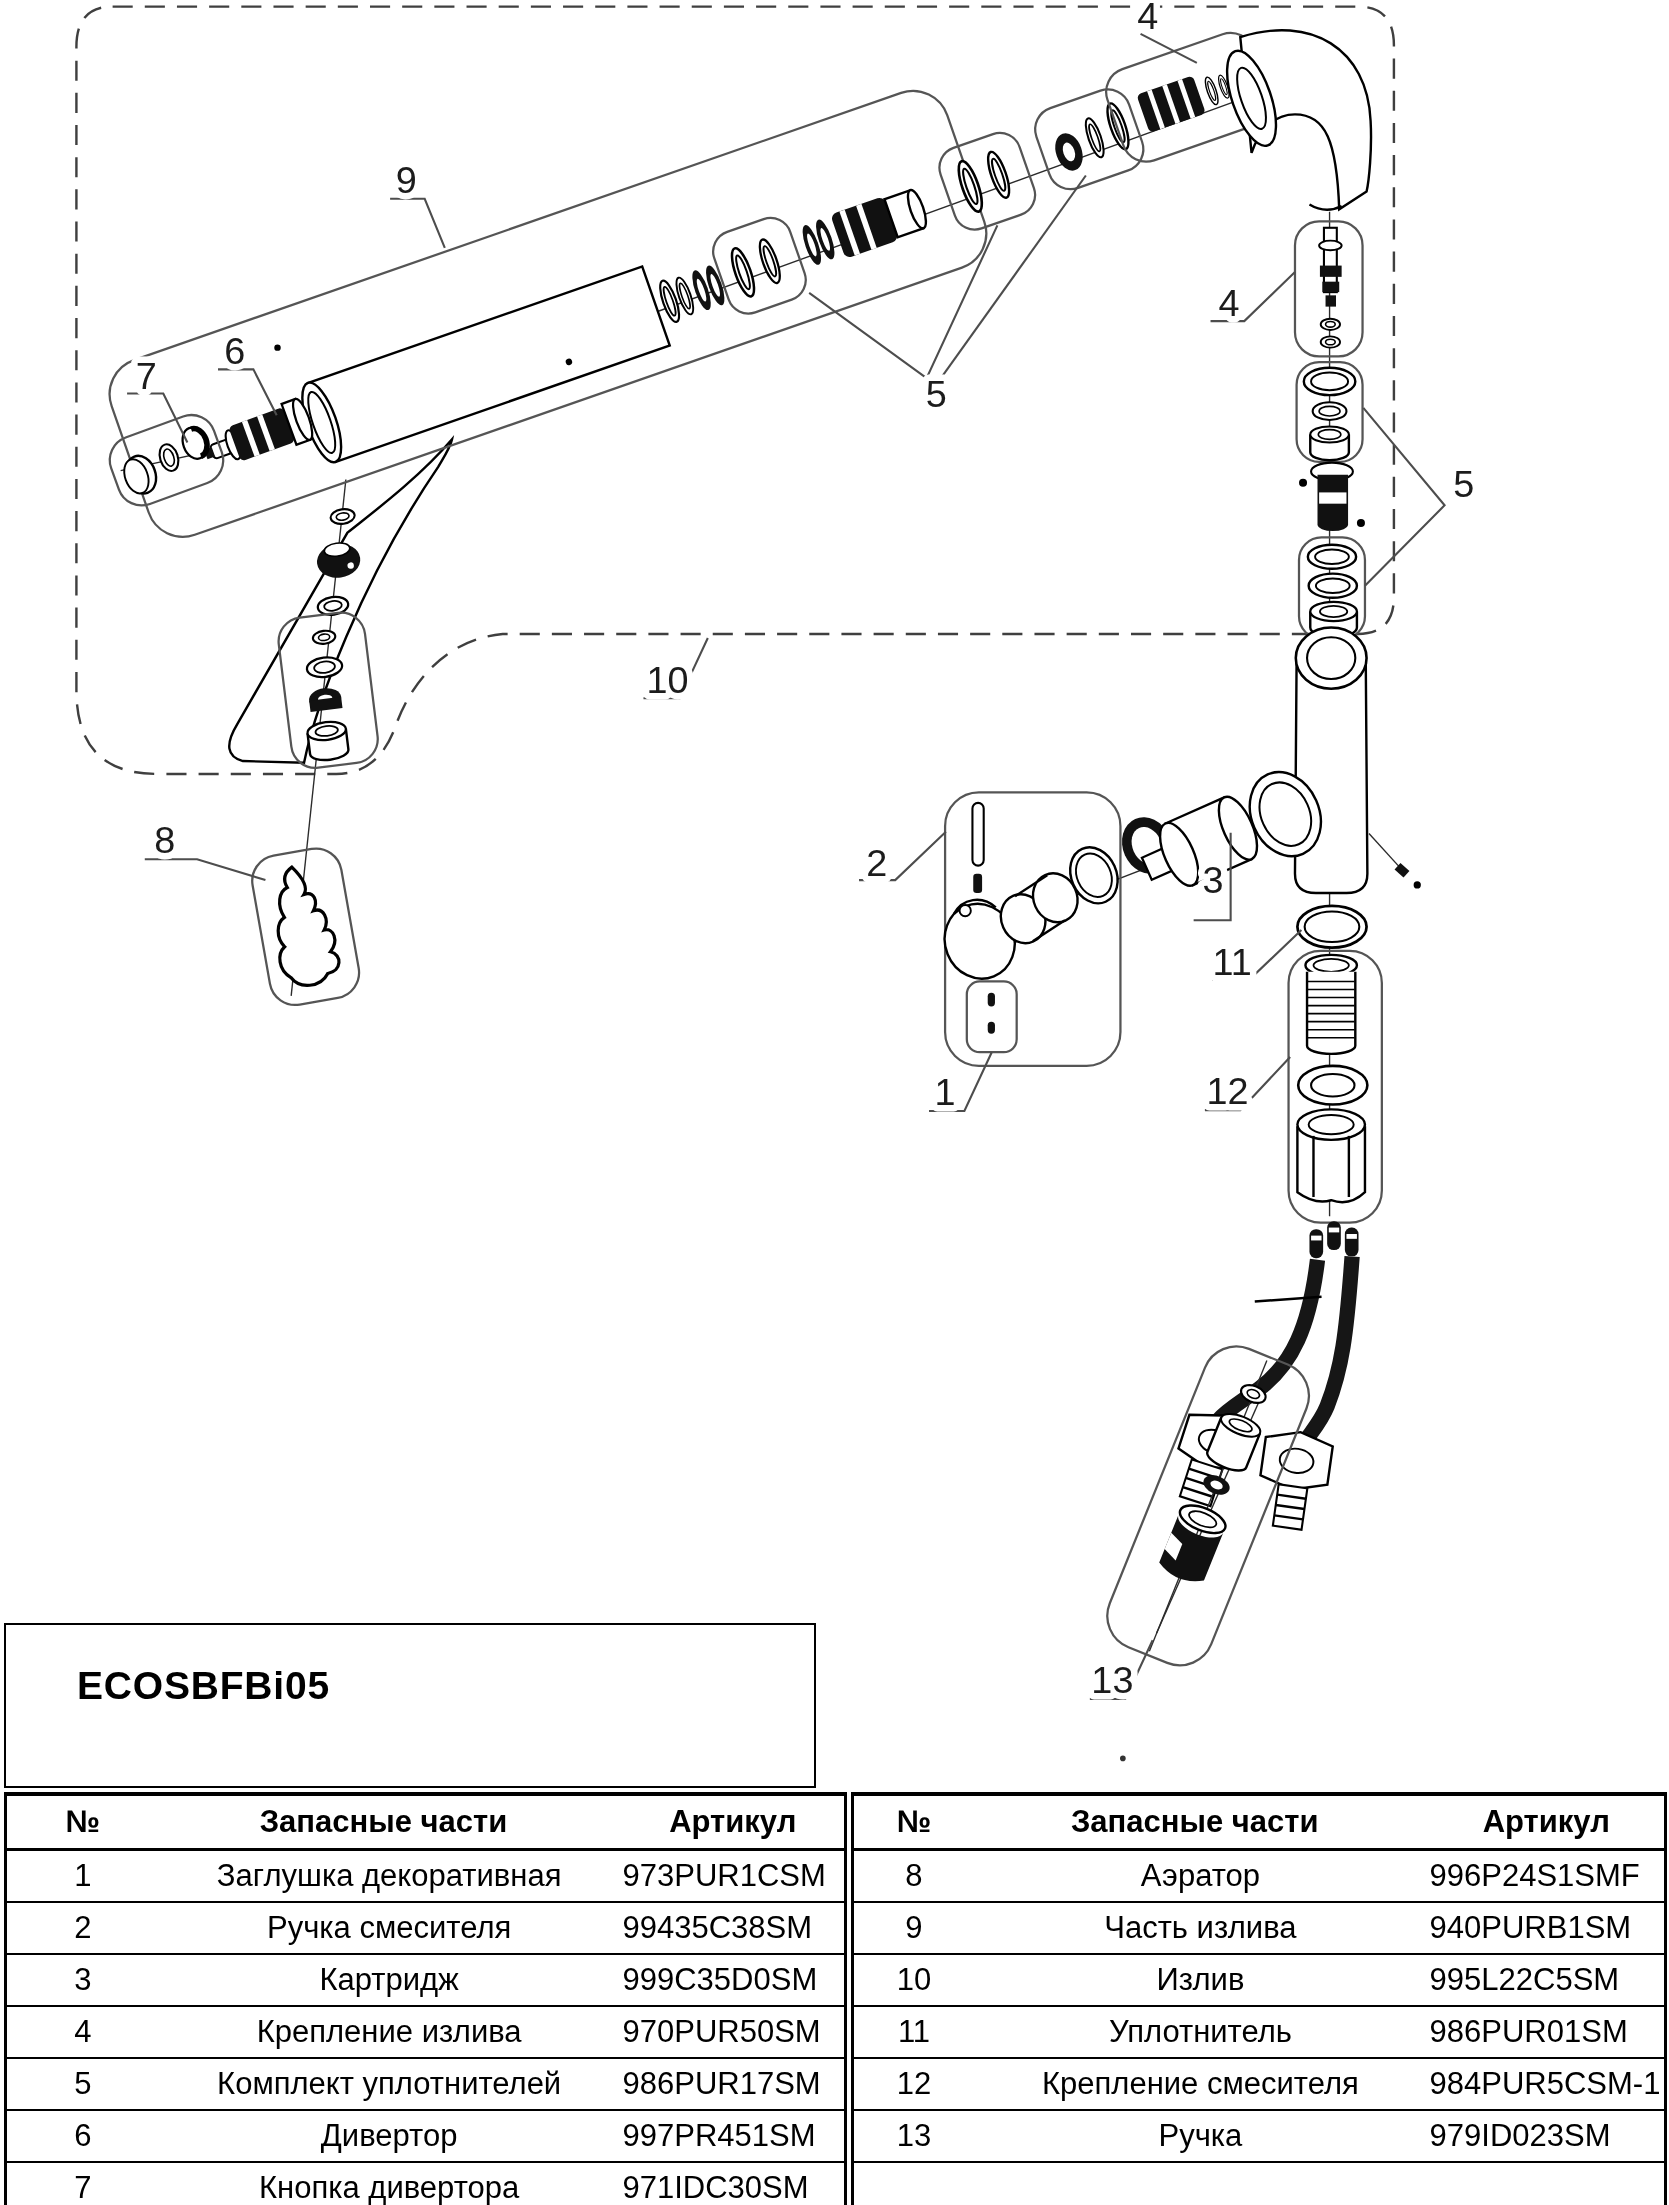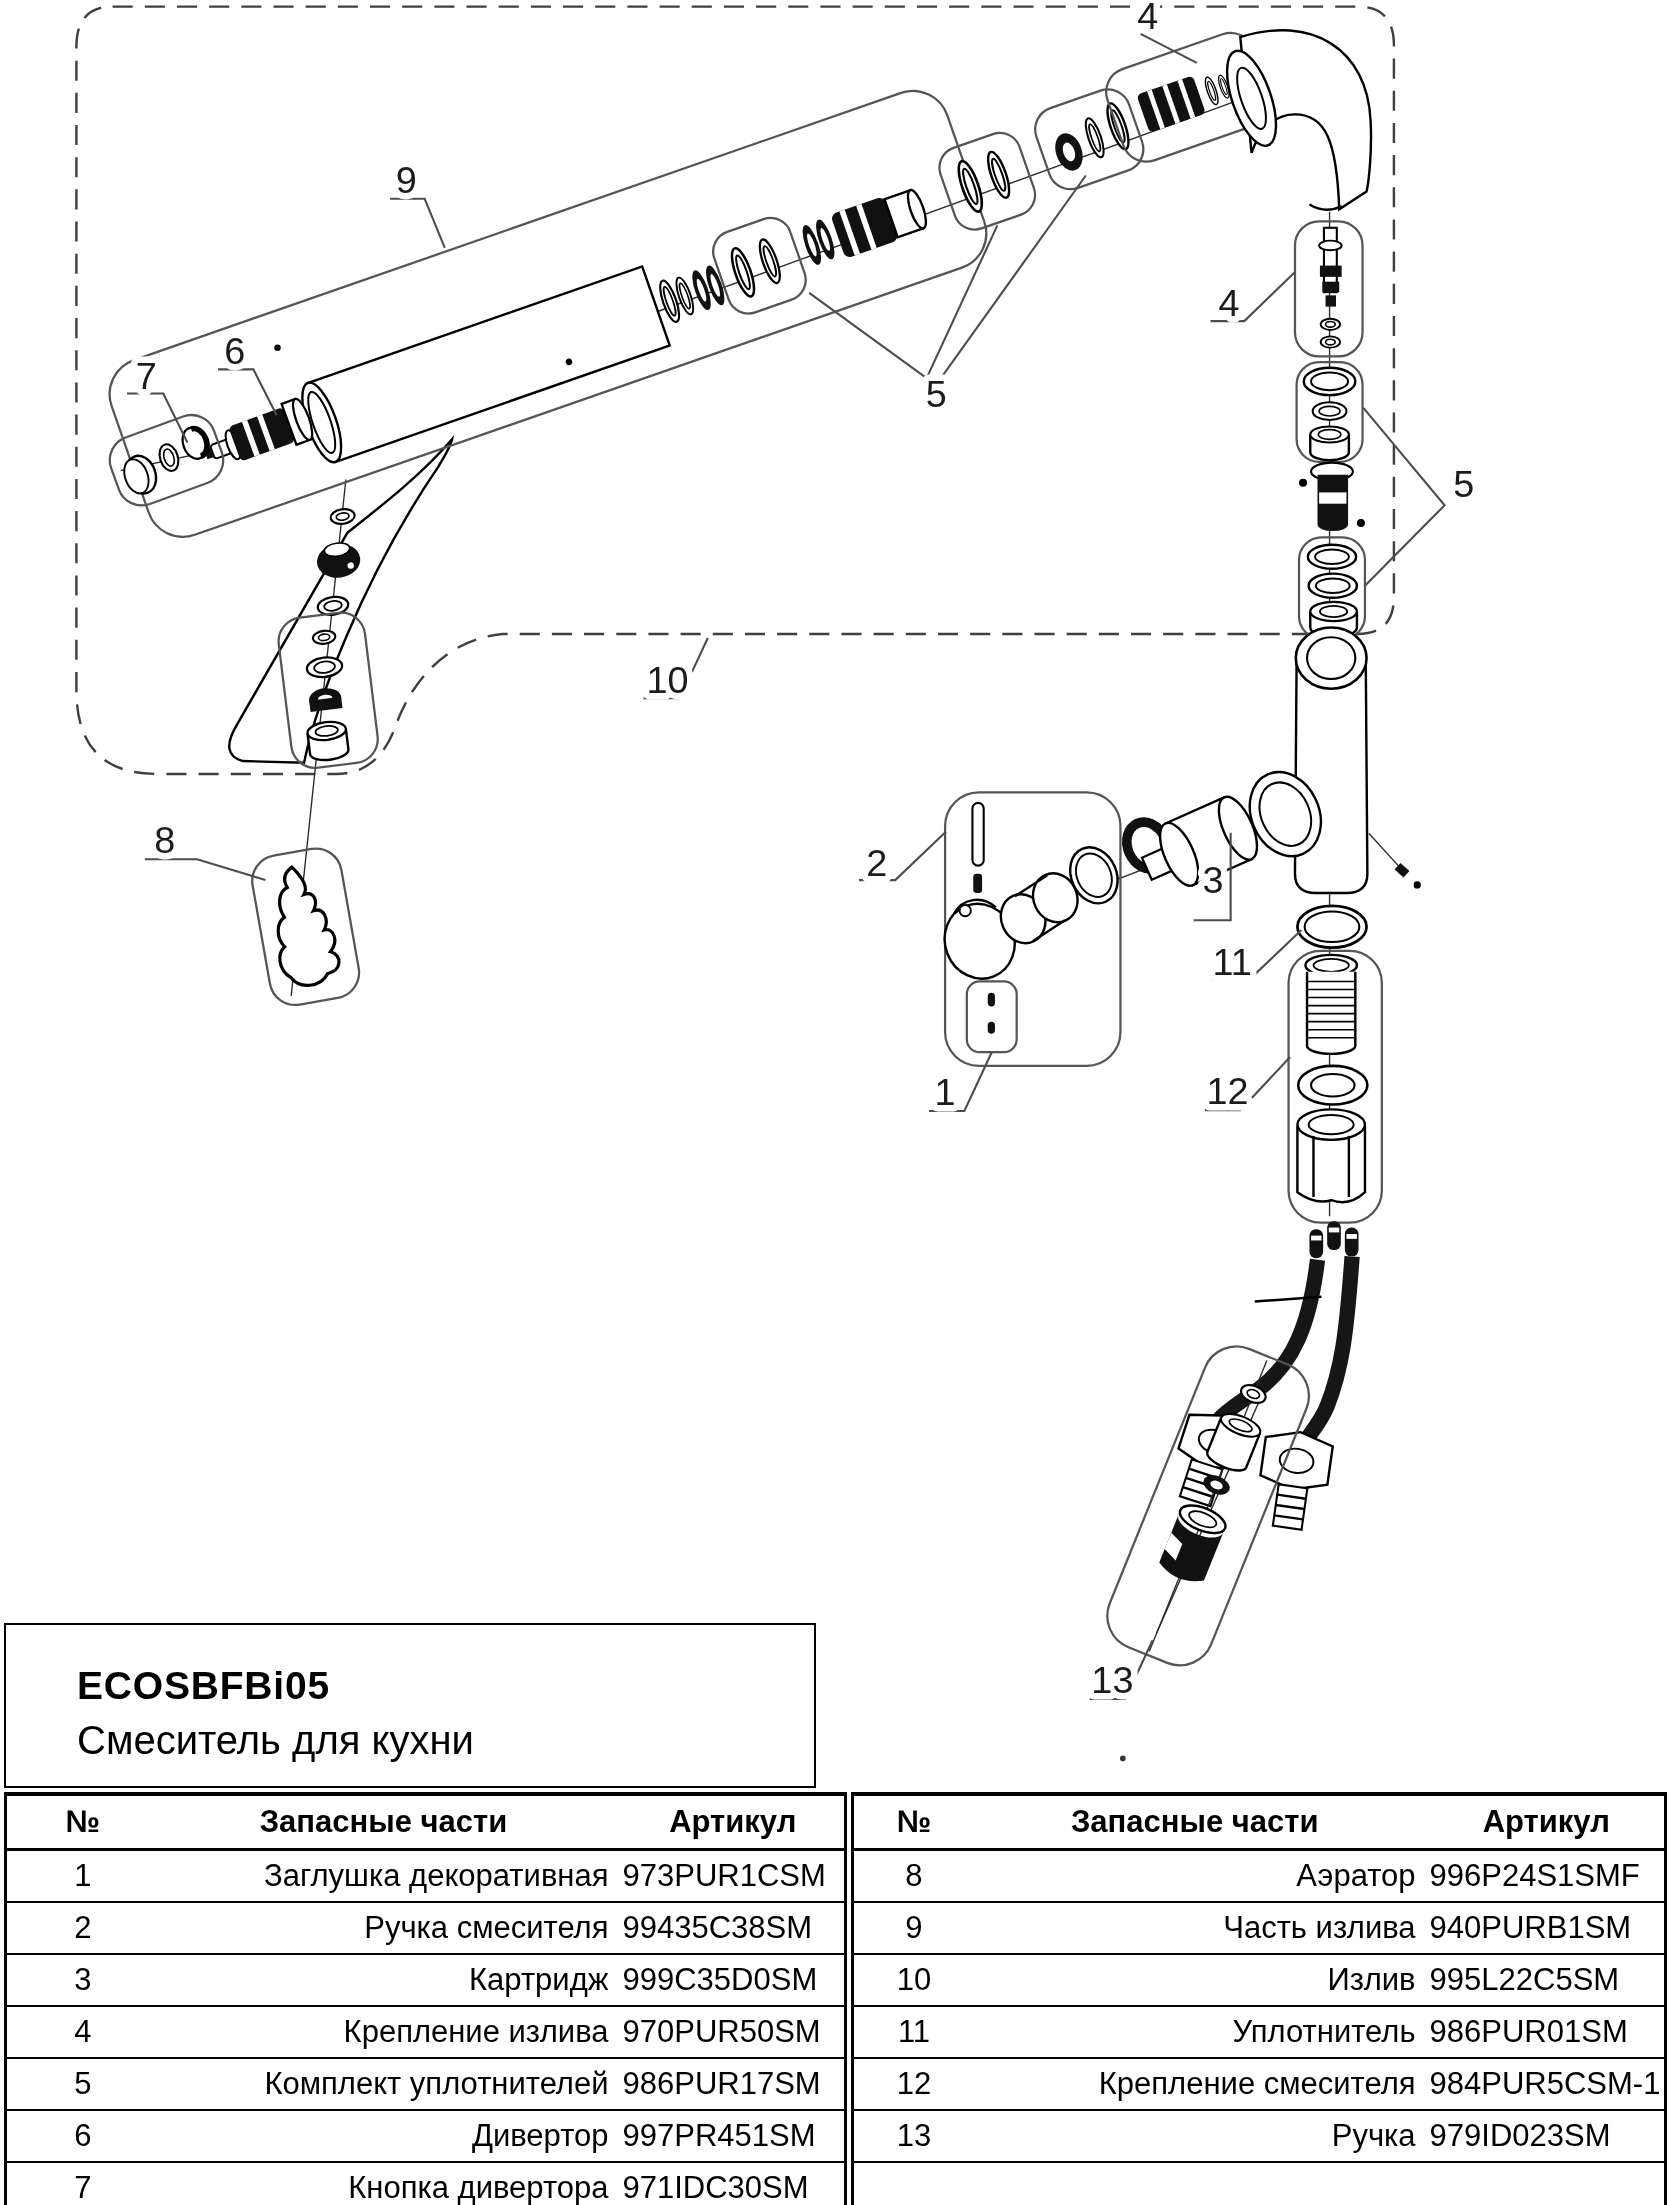--- a/index.html
+++ b/index.html
@@ -17,21 +17,21 @@
   #titlebox .t1{position:absolute;left:71px;top:39px;font-size:39px;font-weight:600;letter-spacing:0.8px;}
   #titlebox .t2{position:absolute;left:71px;top:93px;font-size:40px;font-weight:400;}
   .ptable{position:absolute;top:1792px;border-collapse:collapse;table-layout:fixed;}
   #table-left{left:4px;width:842px;}
   #table-right{left:851px;width:816px;}
   .ptable{border:3.2px solid #000;border-top:4.8px solid #000;}
   .ptable th{border-bottom:3.2px solid #000;font-size:31px;font-weight:700;height:50px;}
   .ptable td{border-bottom:2.4px solid #000;font-size:31px;font-weight:400;height:48px;}
   .ptable tr:last-child td{border-bottom:none;}
   .c-num{text-align:center;}
-  .c-name{text-align:right;padding-left:11.3px;}
+  .c-name{text-align:center;padding-left:11.3px;}
   .c-art{text-align:left;padding-left:13px;}
   th.c-name{text-align:center;padding-left:0;}
   th.c-art{text-align:center;padding-left:13px;}
 </style>
 </head>
 <body>
 
 
 
 <svg width="1669" height="2205" viewBox="0 0 2075 2741" xmlns="http://www.w3.org/2000/svg">
@@ -443,21 +443,20 @@
     <text class="lbl" x="1532" y="1212">11</text>
     <text class="lbl" x="1175" y="1374">1</text>
     <text class="lbl" x="1526" y="1372">12</text>
     <text class="lbl" x="1383" y="2105">13</text>
   </g>
 </svg>
 
 
 <div id="titlebox">
   <div class="t1">ECOSBFBi05</div>
-  <div class="t2">Смеситель для кухни</div>
 </div>
 
 
 <table class="ptable" id="table-left">
   <colgroup>
       <col style="width:153px">
       <col style="width:451px">
       <col style="width:236px">
     </colgroup>
   <thead>

